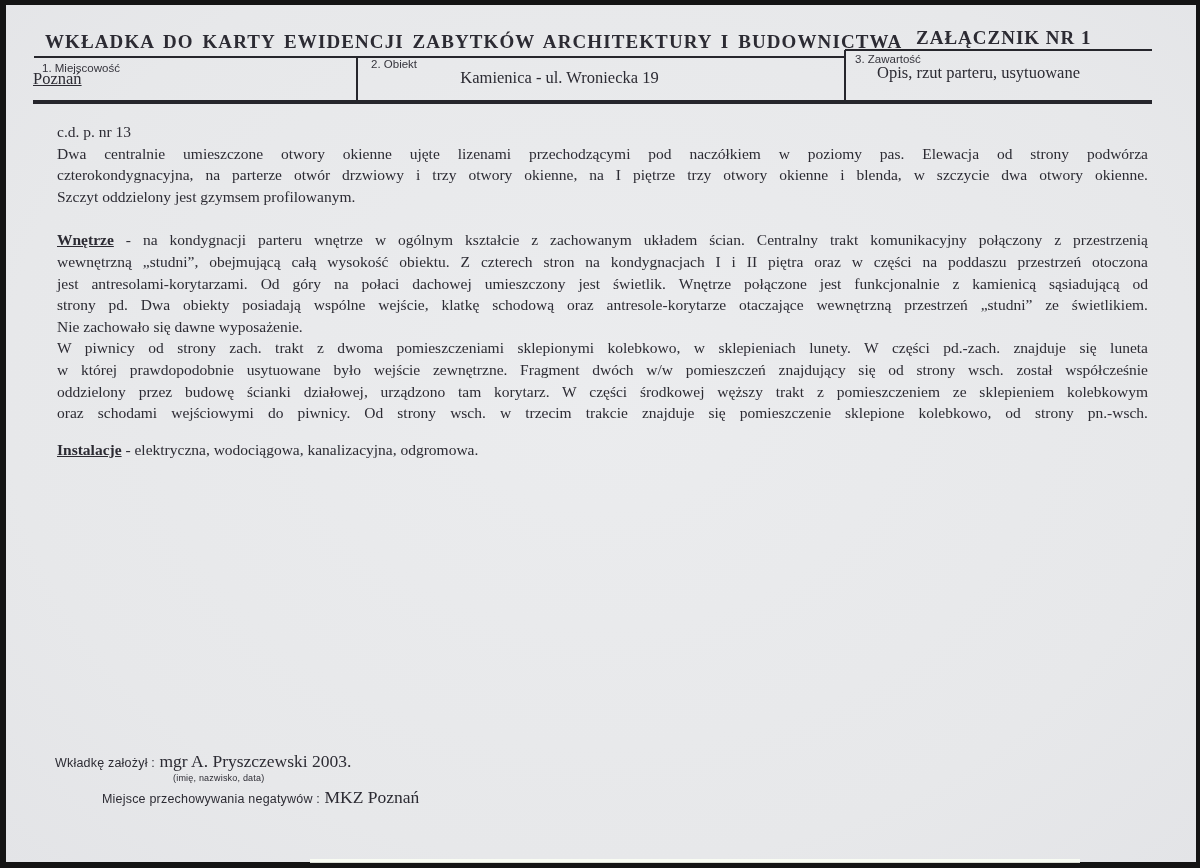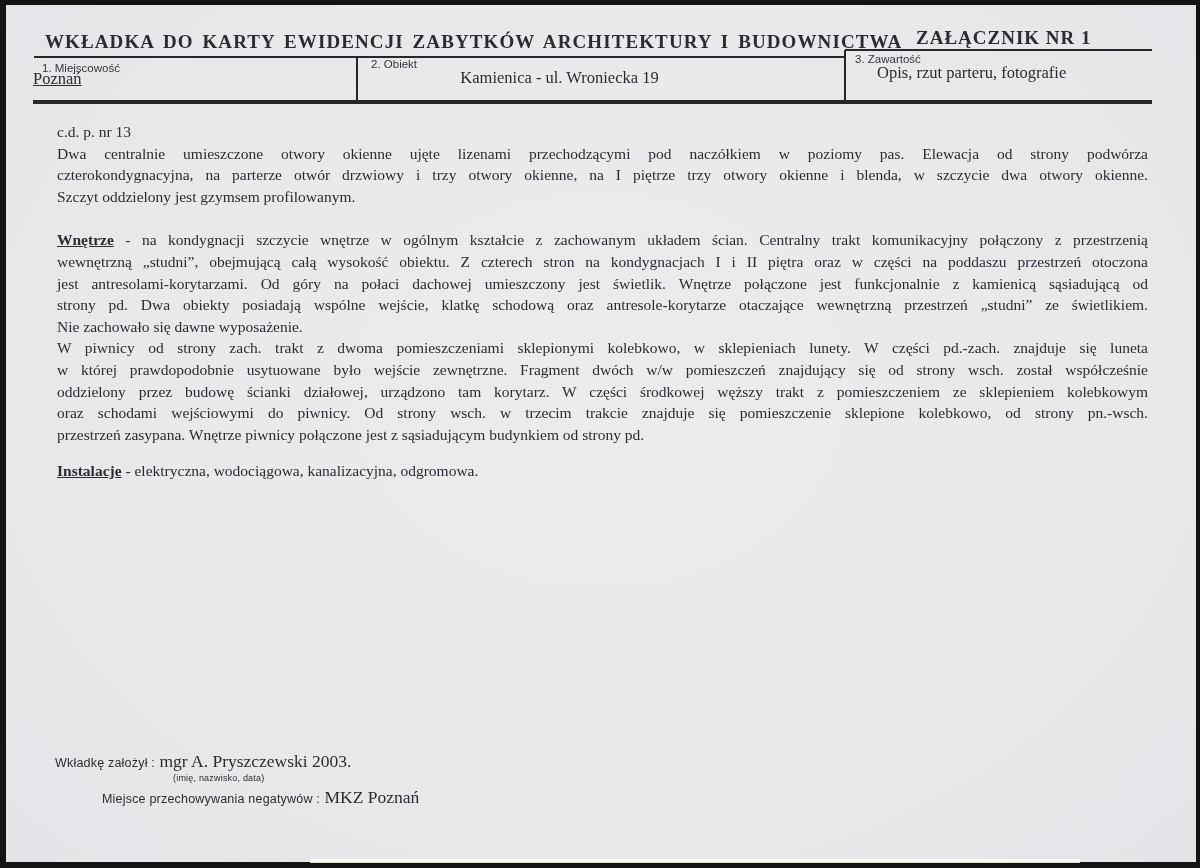--- a/index.html
+++ b/index.html
@@ -98,45 +98,44 @@
   <div class="rule vline-2"></div>
   <div class="rule rule-bottom"></div>
 
   <div class="field-label label-1">1. Miejscowość</div>
   <div class="field-value value-1">Poznań</div>
 
   <div class="field-label label-2">2. Obiekt</div>
   <div class="field-value value-2">Kamienica - ul. Wroniecka 19</div>
 
   <div class="field-label label-3">3. Zawartość</div>
-  <div class="field-value value-3">Opis, rzut parteru, fotografie</div>
+  <div class="field-value value-3">Opis, rzut parteru, usytuowane</div>
 
   <div class="body-text">
 
     <div class="para">
       <div class="lline">c.d. p. nr 13</div>
       <div class="jline">Dwa centralnie umieszczone otwory okienne ujęte lizenami przechodzącymi pod naczółkiem w poziomy pas. Elewacja od strony podwórza</div>
       <div class="jline">czterokondygnacyjna, na parterze otwór drzwiowy i trzy otwory okienne, na I piętrze trzy otwory okienne i blenda, w szczycie dwa otwory okienne.</div>
       <div class="lline">Szczyt oddzielony jest gzymsem profilowanym.</div>
     </div>
 
     <div class="para gap-1">
-      <div class="jline"><span class="lead">Wnętrze</span><span> - na kondygnacji szczycie wnętrze w ogólnym kształcie z zachowanym układem ścian. Centralny trakt komunikacyjny połączony z przestrzenią</span></div>
+      <div class="jline"><span class="lead">Wnętrze</span><span> - na kondygnacji parteru wnętrze w ogólnym kształcie z zachowanym układem ścian. Centralny trakt komunikacyjny połączony z przestrzenią</span></div>
       <div class="jline">wewnętrzną „studni”, obejmującą całą wysokość obiektu. Z czterech stron na kondygnacjach I i II piętra oraz w części na poddaszu przestrzeń otoczona</div>
       <div class="jline">jest antresolami-korytarzami. Od góry na połaci dachowej umieszczony jest świetlik. Wnętrze połączone jest funkcjonalnie z kamienicą sąsiadującą od</div>
       <div class="jline">strony pd. Dwa obiekty posiadają wspólne wejście, klatkę schodową oraz antresole-korytarze otaczające wewnętrzną przestrzeń „studni” ze świetlikiem.</div>
       <div class="lline">Nie zachowało się dawne wyposażenie.</div>
     </div>
 
     <div class="para">
       <div class="jline">W piwnicy od strony zach. trakt z dwoma pomieszczeniami sklepionymi kolebkowo,  w  sklepieniach lunety. W części pd.-zach. znajduje się luneta</div>
       <div class="jline">w której prawdopodobnie usytuowane było wejście zewnętrzne. Fragment dwóch w/w pomieszczeń znajdujący się od  strony wsch. został współcześnie</div>
       <div class="jline">oddzielony przez budowę ścianki działowej, urządzono tam korytarz. W części środkowej węższy trakt z pomieszczeniem ze sklepieniem kolebkowym</div>
       <div class="jline">oraz schodami wejściowymi do piwnicy. Od strony wsch. w trzecim trakcie znajduje się pomieszczenie sklepione kolebkowo, od strony pn.-wsch.</div>
-      <div class="lline">przestrzeń zasypana. Wnętrze piwnicy połączone jest z sąsiadującym budynkiem od strony pd.</div>
     </div>
 
     <div class="para gap-2">
       <div class="lline"><span class="lead">Instalacje</span><span> - elektryczna, wodociągowa, kanalizacyjna, odgromowa.</span></div>
     </div>
 
   </div>
 
   <div class="footer">
     <div class="f-row">

